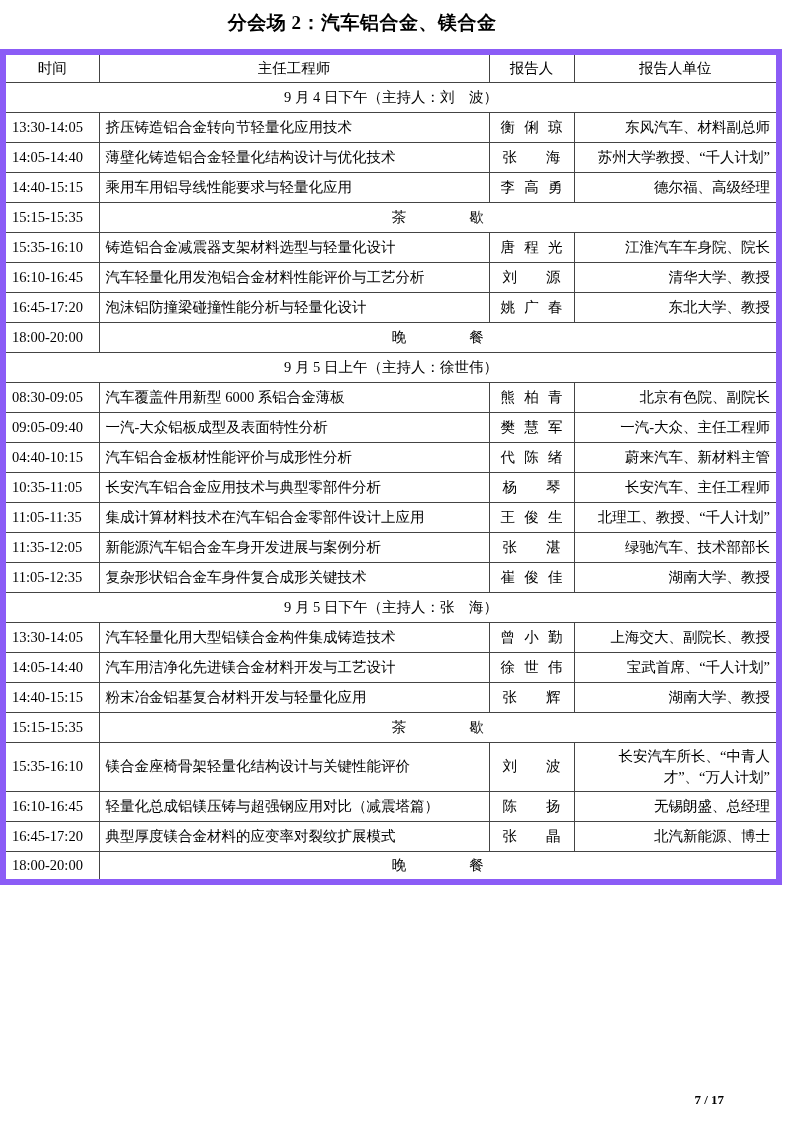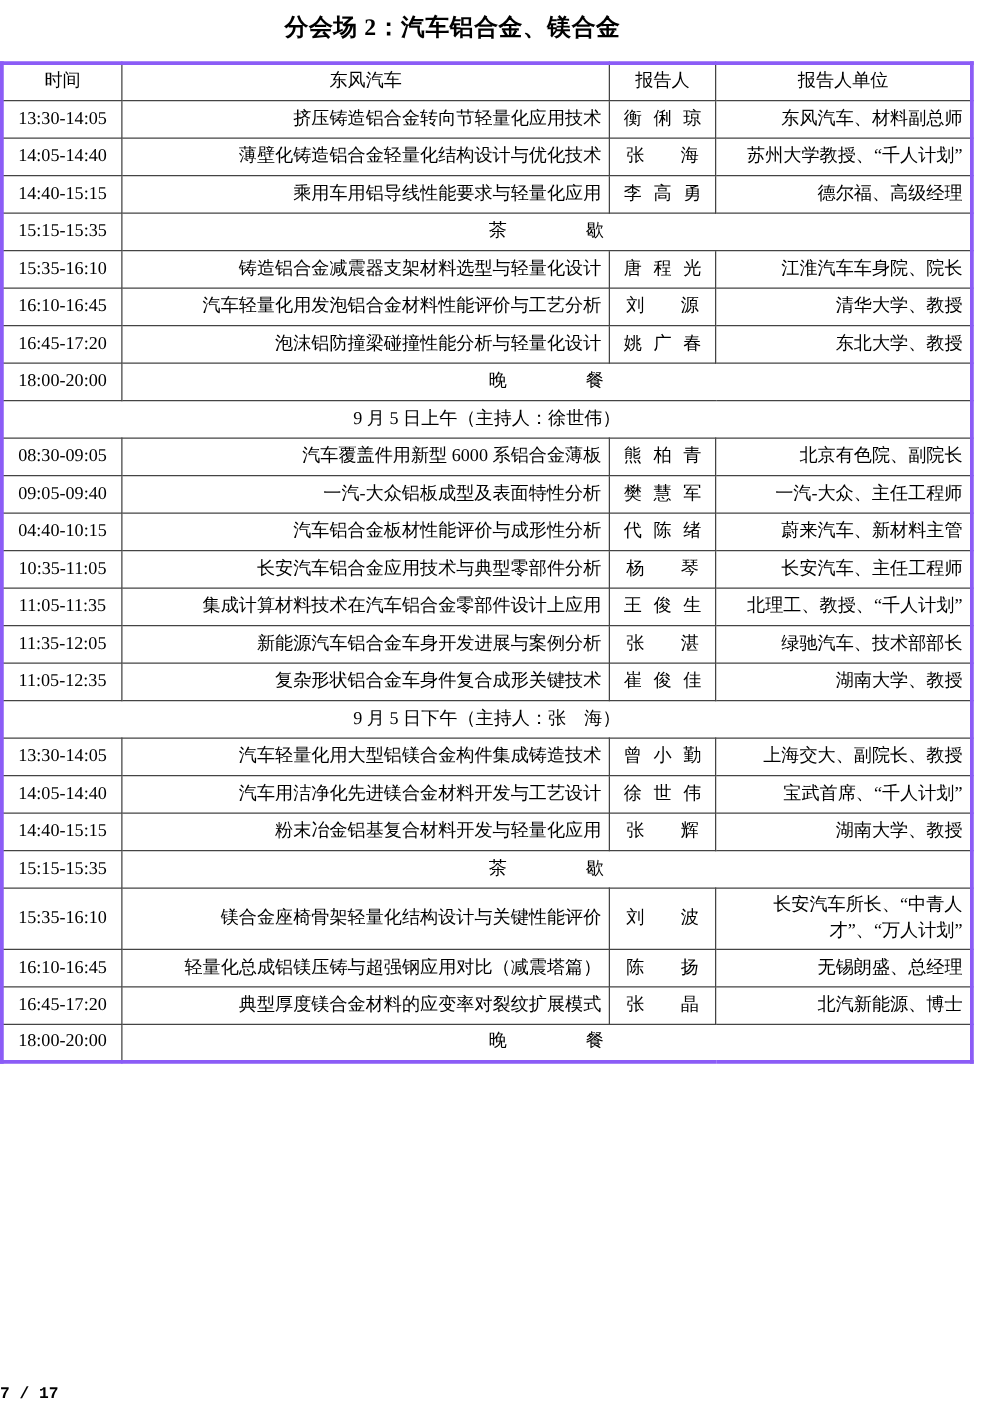--- a/index.html
+++ b/index.html
@@ -32,21 +32,21 @@
     padding-top: 10px;
     padding-bottom: 12px;
     line-height: 1.4;
     font-family: "Liberation Serif", "DejaVu Serif", serif;
   }
   table.schedule {
     border-collapse: collapse;
     table-layout: fixed;
     margin: 0 auto;
     width: 776px;
-    border: 3px solid #8b5cf6;
+    border: 6px solid #8b5cf6;
   }
   table.schedule td, table.schedule th {
     border: 1px solid #444444;
     padding: 3px 6px;
     font-size: 14.5px;
     line-height: 1.45;
     vertical-align: middle;
     font-weight: normal;
     font-family: "Liberation Serif", "DejaVu Serif", serif;
     height: 30px;
@@ -62,26 +62,26 @@
     font-weight: bold;
     font-size: 15px;
     height: 34px;
   }
   .sec td {
     text-align: center;
     height: 32px;
     font-size: 14.5px;
   }
   td.time {
-    text-align: center;
+    text-align: left;
     white-space: nowrap;
     font-size: 14.5px;
   }
   td.title {
-    text-align: right;
+    text-align: left;
     padding-left: 10px;
   }
   td.speaker {
     text-align: center;
     letter-spacing: 0px;
   }
   td.speaker .nm {
     display: inline-flex;
     justify-content: space-between;
     width: 62px;
@@ -98,48 +98,51 @@
   td.break .bw {
     display: inline-flex;
     justify-content: space-between;
     width: 92px;
   }
   .row-tall td { height: 56px; }
   .page-num {
     position: absolute;
     left: 0;
     right: 0;
-    bottom: 18px;
-    text-align: left;
+    bottom: 32px;
+    text-align: right;
     font-size: 13px;
     font-weight: bold;
-    font-family: Liberation Mono, monospace;
+    font-family: Liberation Serif, serif;
   }
 </style>
 </head>
 <body>
 
 <div class="page">
 
   <h1 class="doc-title">分会场 2：汽车铝合金、镁合金</h1>
 
   <table class="schedule">
     <colgroup>
       <col class="c-time">
       <col class="c-title">
       <col class="c-spk">
       <col class="c-org">
     </colgroup>
     <tbody id="table-body">
       <tr class="hdr">
         <td>时间</td>
-        <td>东风汽车</td>
+        <td>主任工程师</td>
         <td>报告人</td>
         <td>报告人单位</td>
       </tr>
+    <tr class="sec">
+          <td colspan="4">9 月 4 日下午（主持人：刘　波）</td>
+        </tr>
         <tr>
           <td class="time">13:30-14:05</td>
           <td class="title">挤压铸造铝合金转向节轻量化应用技术</td>
           <td class="speaker"><span class="nm">
               <span>衡</span>
               <span>俐</span>
               <span>琼</span>
             </span></td>
           <td class="org">东风汽车、材料副总师</td>
         </tr>

